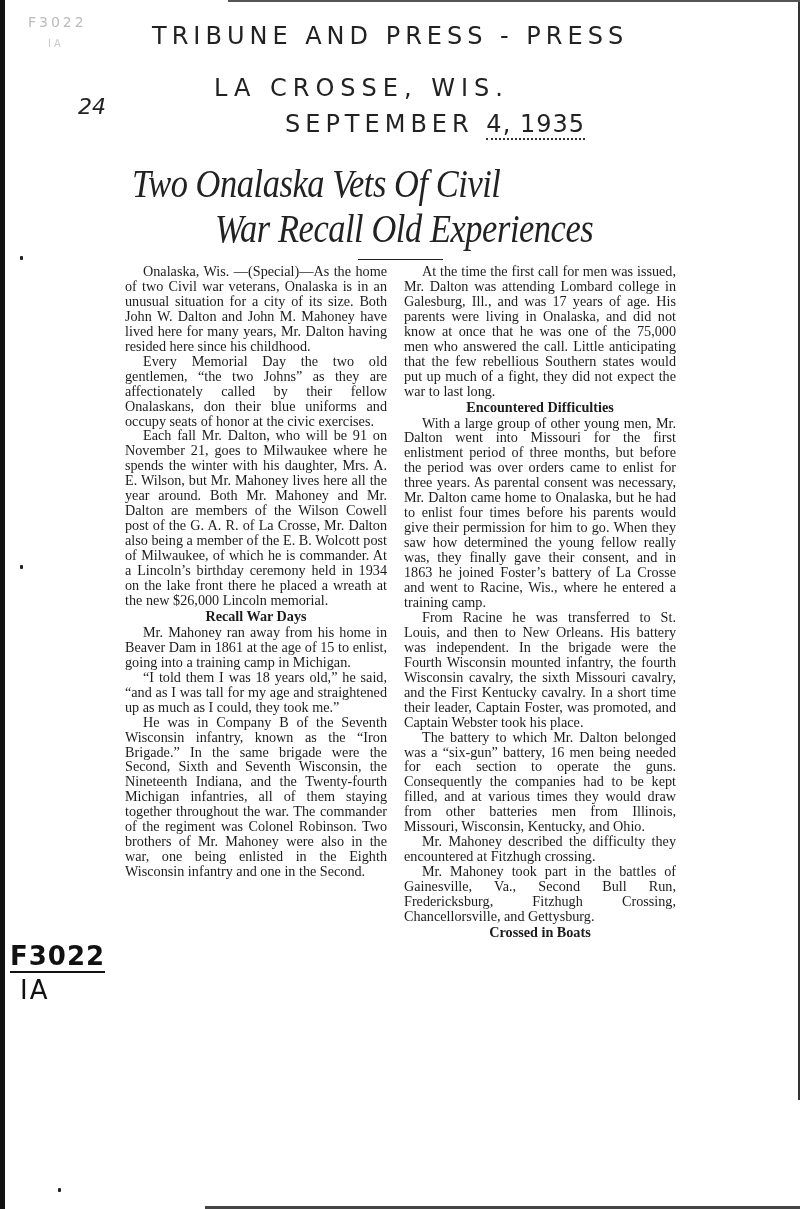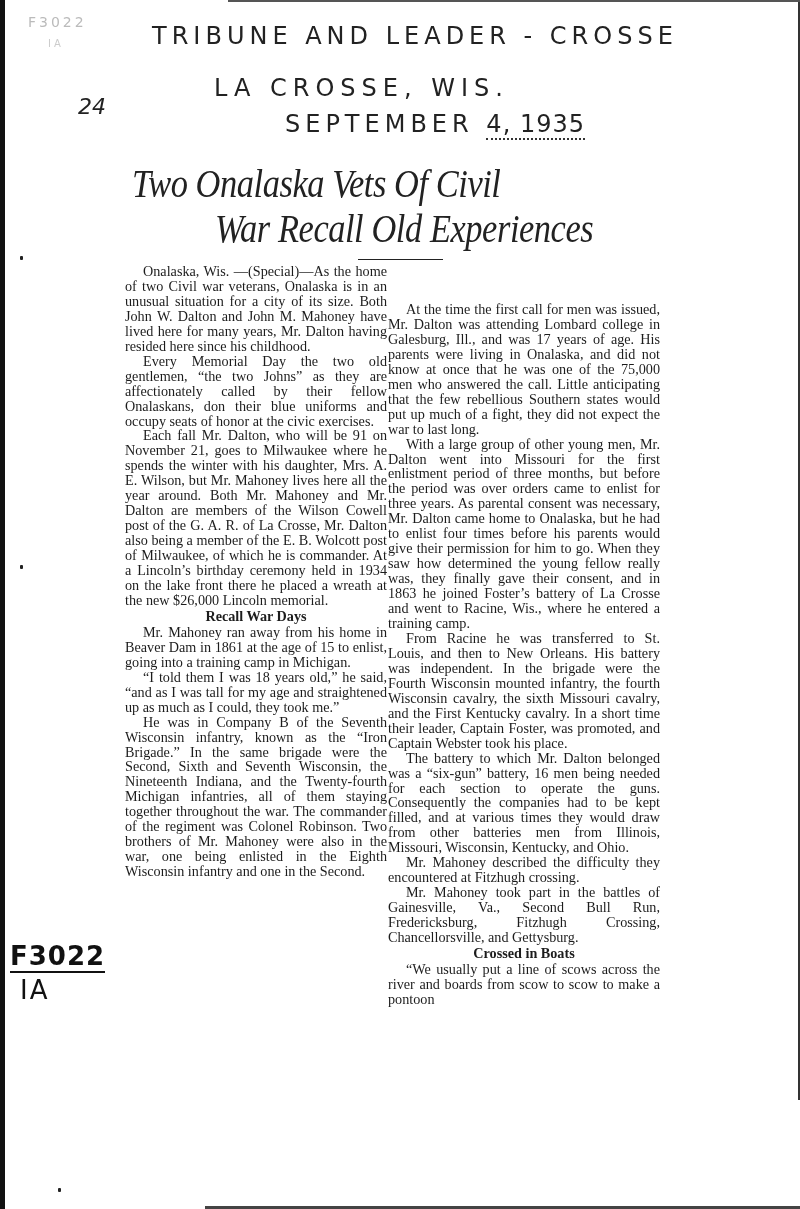--- a/index.html
+++ b/index.html
@@ -33,21 +33,21 @@
   .headline-1 { left: 132px; top: 160px; }
   .headline-2 { left: 215px; top: 205px; }
   .rule { position: absolute; left: 358px; top: 259px; width: 85px; height: 1px; background: #222; }
 
   .col {
     position: absolute; top: 264px; width: 280px;
     font-family: "Liberation Serif", serif; font-size: 14.2px; line-height: 14.95px;
     text-align: justify; color: #1c1c1c;
   }
   .col-left { left: 125px; width: 262px; }
-  .col-right { left: 388px; width: 272px; margin-top: 38px; }
+  .col-right { left: 404px; width: 272px; }
   .col p { margin: 0; text-indent: 18px; }
   .col .subhead {
     text-align: center; font-weight: bold; text-indent: 0; margin: 1px 0 1px 0;
   }
 
   .margin-code {
     position: absolute; left: 10px; top: 942px; font-family: "DejaVu Sans", sans-serif;
     font-size: 26px; font-weight: bold; color: #111; letter-spacing: 1px;
     border-bottom: 2px solid #111; line-height: 28px; padding-bottom: 1px;
   }
@@ -61,21 +61,21 @@
 <body>
 
 <div class="edge-left"></div>
 <div class="edge-right"></div>
 <div class="edge-top"></div>
 <div class="edge-bottom"></div>
 
 <div class="stamp-faint">F3022</div>
 <div class="stamp-faint2">IA</div>
 
-<div class="hand hand-paper">TRIBUNE AND LEADER - CROSSE</div>
+<div class="hand hand-paper">TRIBUNE AND PRESS - PRESS</div>
 <div class="hand hand-num">24</div>
 <div class="hand hand-city">LA CROSSE, WIS.</div>
 <div class="hand hand-date">
   <span>SEPTEMBER</span>
   <span class="date-num">4, 1935</span>
 </div>
 
 <div class="headline headline-1">Two Onalaska Vets Of Civil</div>
 <div class="headline headline-2">War Recall Old Experiences</div>
 <div class="rule"></div>
@@ -84,27 +84,27 @@
     <p>Onalaska, Wis. —(Special)—As the home of two Civil war veterans, Onalaska is in an unusual situation for a city of its size. Both John W. Dalton and John M. Mahoney have lived here for many years, Mr. Dalton having resided here since his childhood.</p>
     <p>Every Memorial Day the two old gentlemen, “the two Johns” as they are affectionately called by their fellow Onalaskans, don their blue uniforms and occupy seats of honor at the civic exercises.</p>
     <p>Each fall Mr. Dalton, who will be 91 on November 21, goes to Milwaukee where he spends the winter with his daughter, Mrs. A. E. Wilson, but Mr. Mahoney lives here all the year around. Both Mr. Mahoney and Mr. Dalton are members of the Wilson Cowell post of the G. A. R. of La Crosse, Mr. Dalton also being a member of the E. B. Wolcott post of Milwaukee, of which he is commander. At a Lincoln’s birthday ceremony held in 1934 on the lake front there he placed a wreath at the new $26,000 Lincoln memorial.</p>
     <p class="subhead">Recall War Days</p>
     <p>Mr. Mahoney ran away from his home in Beaver Dam in 1861 at the age of 15 to enlist, going into a training camp in Michigan.</p>
     <p>“I told them I was 18 years old,” he said, “and as I was tall for my age and straightened up as much as I could, they took me.”</p>
     <p>He was in Company B of the Seventh Wisconsin infantry, known as the “Iron Brigade.” In the same brigade were the Second, Sixth and Seventh Wisconsin, the Nineteenth Indiana, and the Twenty-fourth Michigan infantries, all of them staying together throughout the war. The commander of the regiment was Colonel Robinson. Two brothers of Mr. Mahoney were also in the war, one being enlisted in the Eighth Wisconsin infantry and one in the Second.</p>
   </div>
 <div class="col col-right" id="col-right">
     <p>At the time the first call for men was issued, Mr. Dalton was attending Lombard college in Galesburg, Ill., and was 17 years of age. His parents were living in Onalaska, and did not know at once that he was one of the 75,000 men who answered the call. Little anticipating that the few rebellious Southern states would put up much of a fight, they did not expect the war to last long.</p>
+    <p class="subhead">Encountered Difficulties</p>
     <p>With a large group of other young men, Mr. Dalton went into Missouri for the first enlistment period of three months, but before the period was over orders came to enlist for three years. As parental consent was necessary, Mr. Dalton came home to Onalaska, but he had to enlist four times before his parents would give their permission for him to go. When they saw how determined the young fellow really was, they finally gave their consent, and in 1863 he joined Foster’s battery of La Crosse and went to Racine, Wis., where he entered a training camp.</p>
     <p>From Racine he was transferred to St. Louis, and then to New Orleans. His battery was independent. In the brigade were the Fourth Wisconsin mounted infantry, the fourth Wisconsin cavalry, the sixth Missouri cavalry, and the First Kentucky cavalry. In a short time their leader, Captain Foster, was promoted, and Captain Webster took his place.</p>
     <p>The battery to which Mr. Dalton belonged was a “six-gun” battery, 16 men being needed for each section to operate the guns. Consequently the companies had to be kept filled, and at various times they would draw from other batteries men from Illinois, Missouri, Wisconsin, Kentucky, and Ohio.</p>
     <p>Mr. Mahoney described the difficulty they encountered at Fitzhugh crossing.</p>
     <p>Mr. Mahoney took part in the battles of Gainesville, Va., Second Bull Run, Fredericksburg, Fitzhugh Crossing, Chancellorsville, and Gettysburg.</p>
     <p class="subhead">Crossed in Boats</p>
-    <p>“We usually put a line of scows across the river and boards from scow to scow to make a pontoon</p>
   </div>
 
 <div class="margin-code">F3022</div>
 <div class="margin-code2">IA</div>
 
 <div class="dot" style="left:20px;top:256px;"></div>
 <div class="dot" style="left:20px;top:565px;"></div>
 <div class="dot" style="left:58px;top:1188px;"></div>
 
 </body></html>

